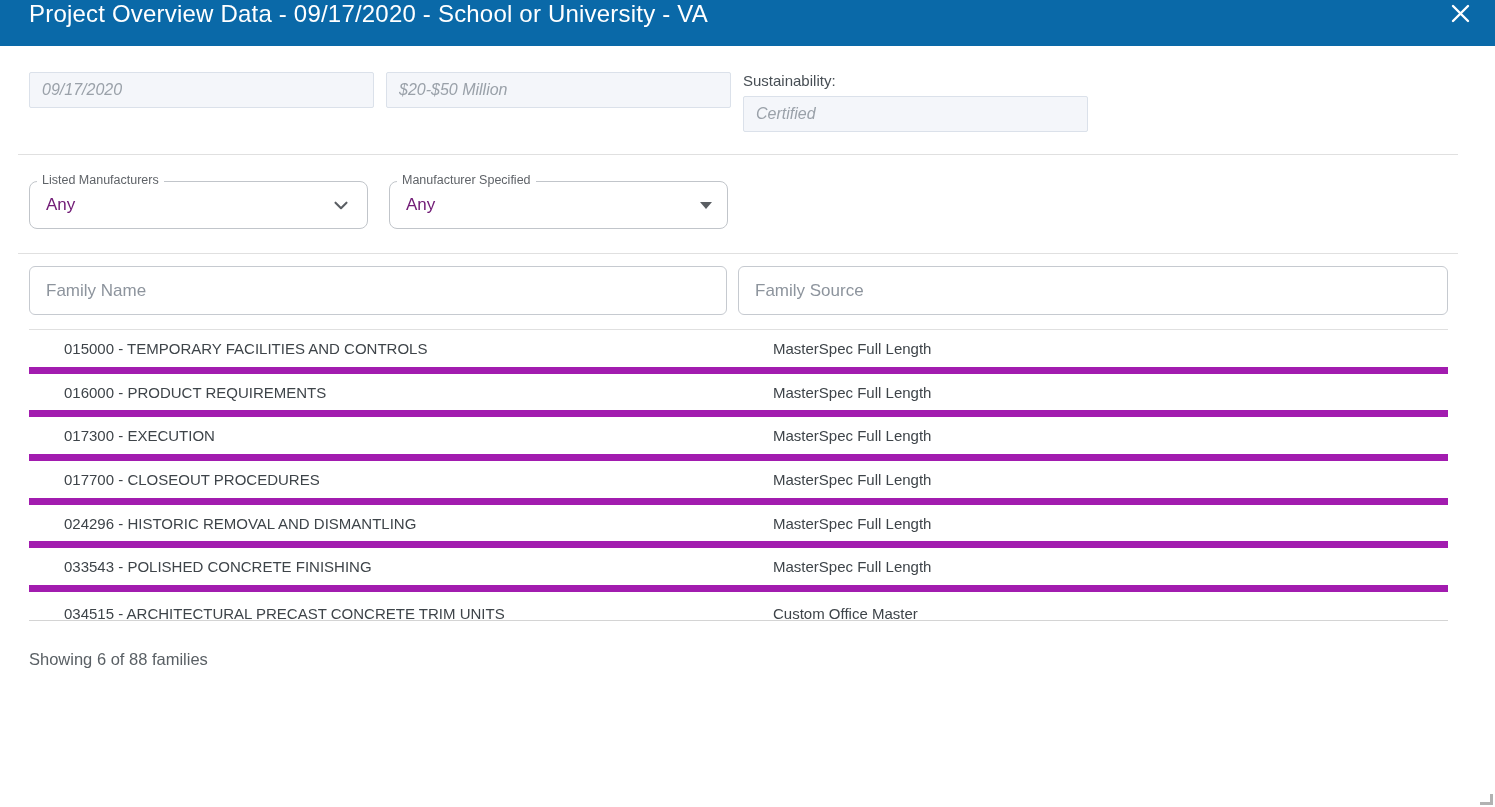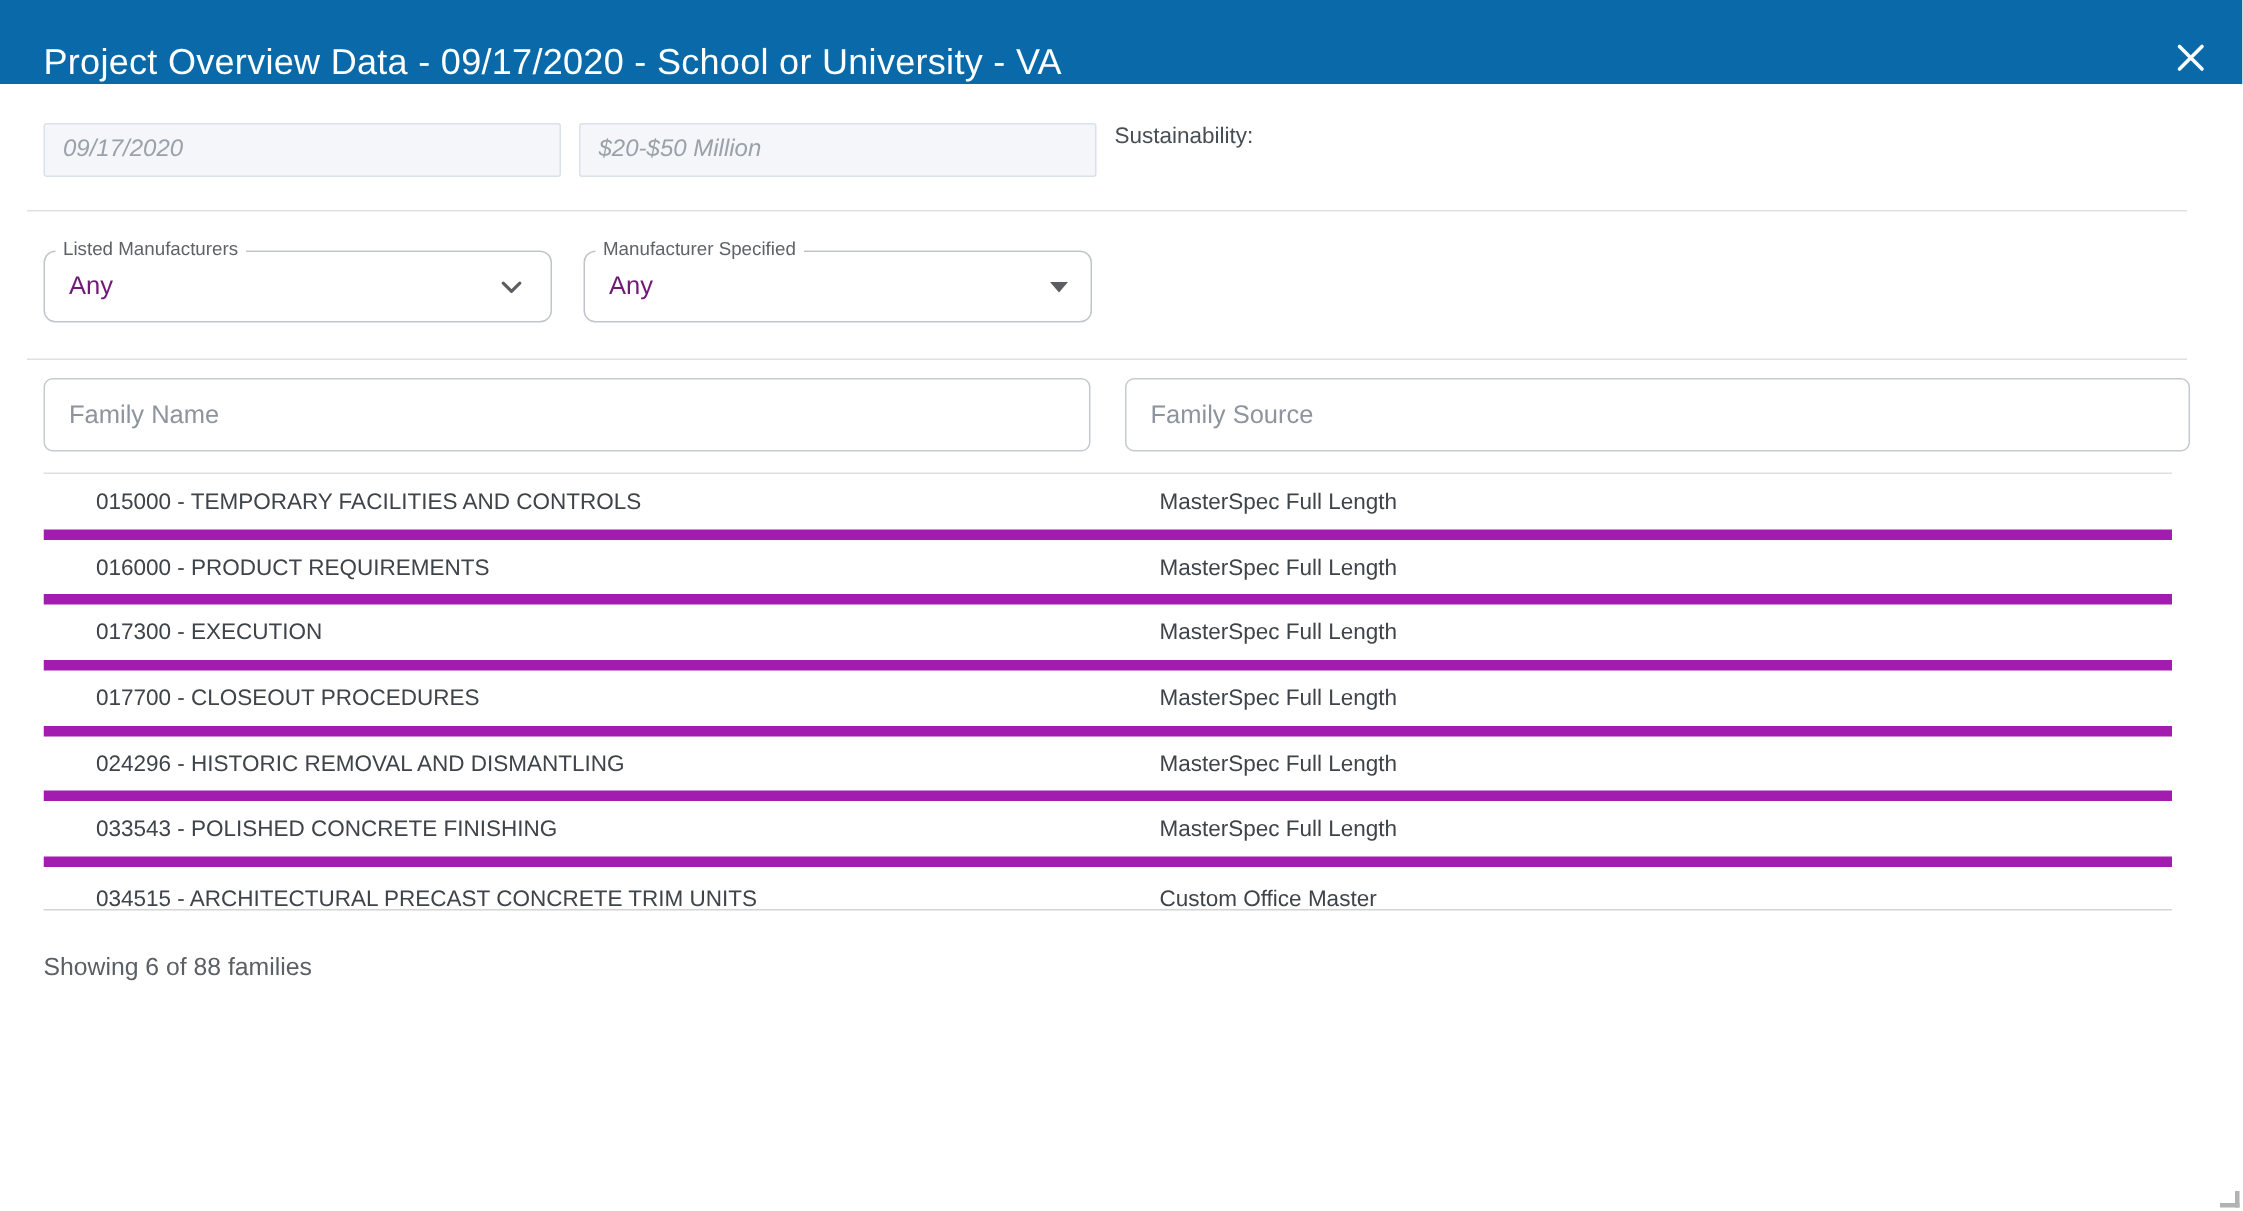--- a/index.html
+++ b/index.html
@@ -6,24 +6,24 @@
   html, body { width: 1495px; height: 807px; }
   body {
     font-family: "Liberation Sans", sans-serif;
     background: #ffffff;
     overflow: hidden;
     position: relative;
   }
 
   
   .header {
-    height: 56px;
+    height: 46px;
     background: #0a69a8;
     display: flex;
-    align-items: flex-end;
+    align-items: flex-start;
     padding: 0 20px 0 29px;
     box-sizing: border-box;
   }
   .header-title {
     color: #ffffff;
     font-size: 24px;
     font-weight: 400;
     letter-spacing: 0.2px;
     flex: 1;
     white-space: nowrap;
@@ -113,21 +113,21 @@
   .tri-down {
     width: 0; height: 0;
     border-left: 6px solid transparent;
     border-right: 6px solid transparent;
     border-top: 7px solid #5a5e63;
   }
 
   
   .section-inputs {
     display: flex;
-    gap: 23px;
+    gap: 11px;
     padding: 12px 0 0 29px;
   }
   .search-input {
     height: 49px;
     border: 1px solid #c6cad0;
     border-radius: 6px;
     box-sizing: border-box;
     padding: 0 16px;
     font-size: 17px;
     color: #333333;
@@ -210,20 +210,21 @@
 
 <div class="section-fields">
   <div class="fcol">
     <input class="ro-input" readonly="" value="09/17/2020" style="">
   </div>
   <div class="fcol">
     <input class="ro-input" readonly="" value="$20-$50 Million" style="">
   </div>
   <div class="fcol">
     <span class="flabel">Sustainability:</span>
+    <input class="ro-input" readonly="" value="Certified" style="">
   </div>
 </div>
 
 <hr class="divider">
 
 <div class="section-dd">
   <div class="dd">
     <span class="dd-label">Listed Manufacturers</span>
     <span class="dd-value">Any</span>
     <span class="dd-icon">

